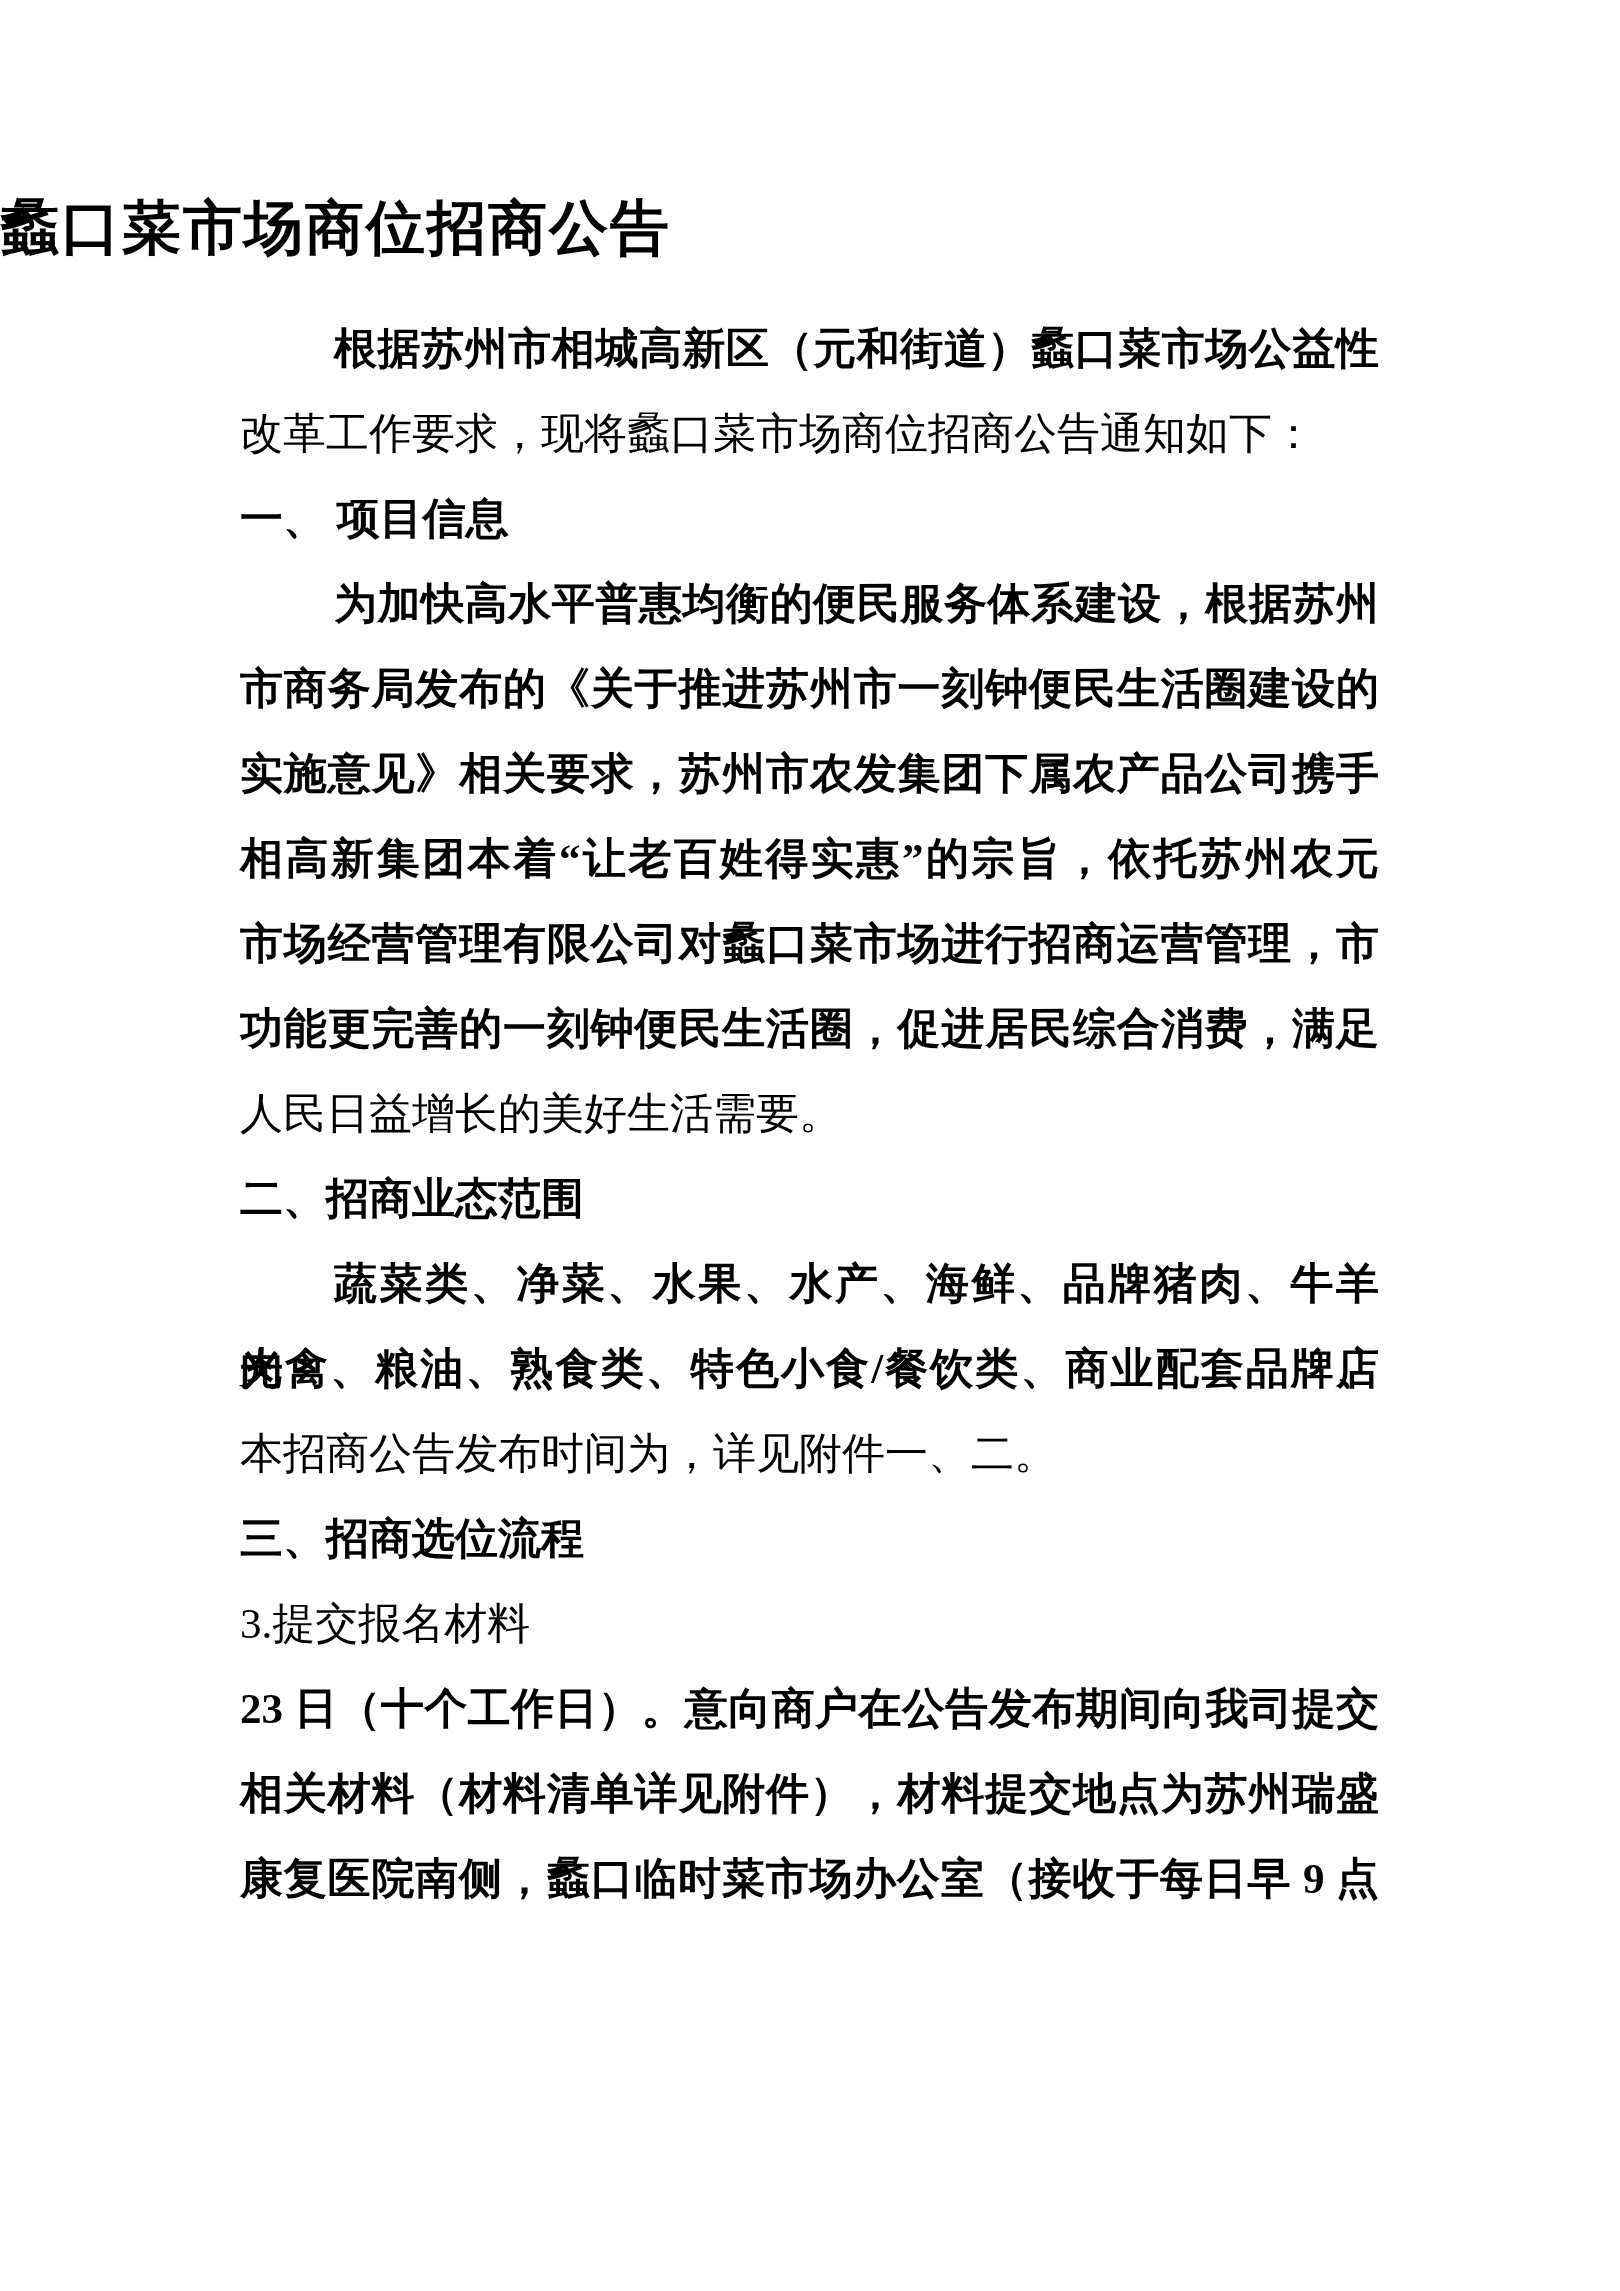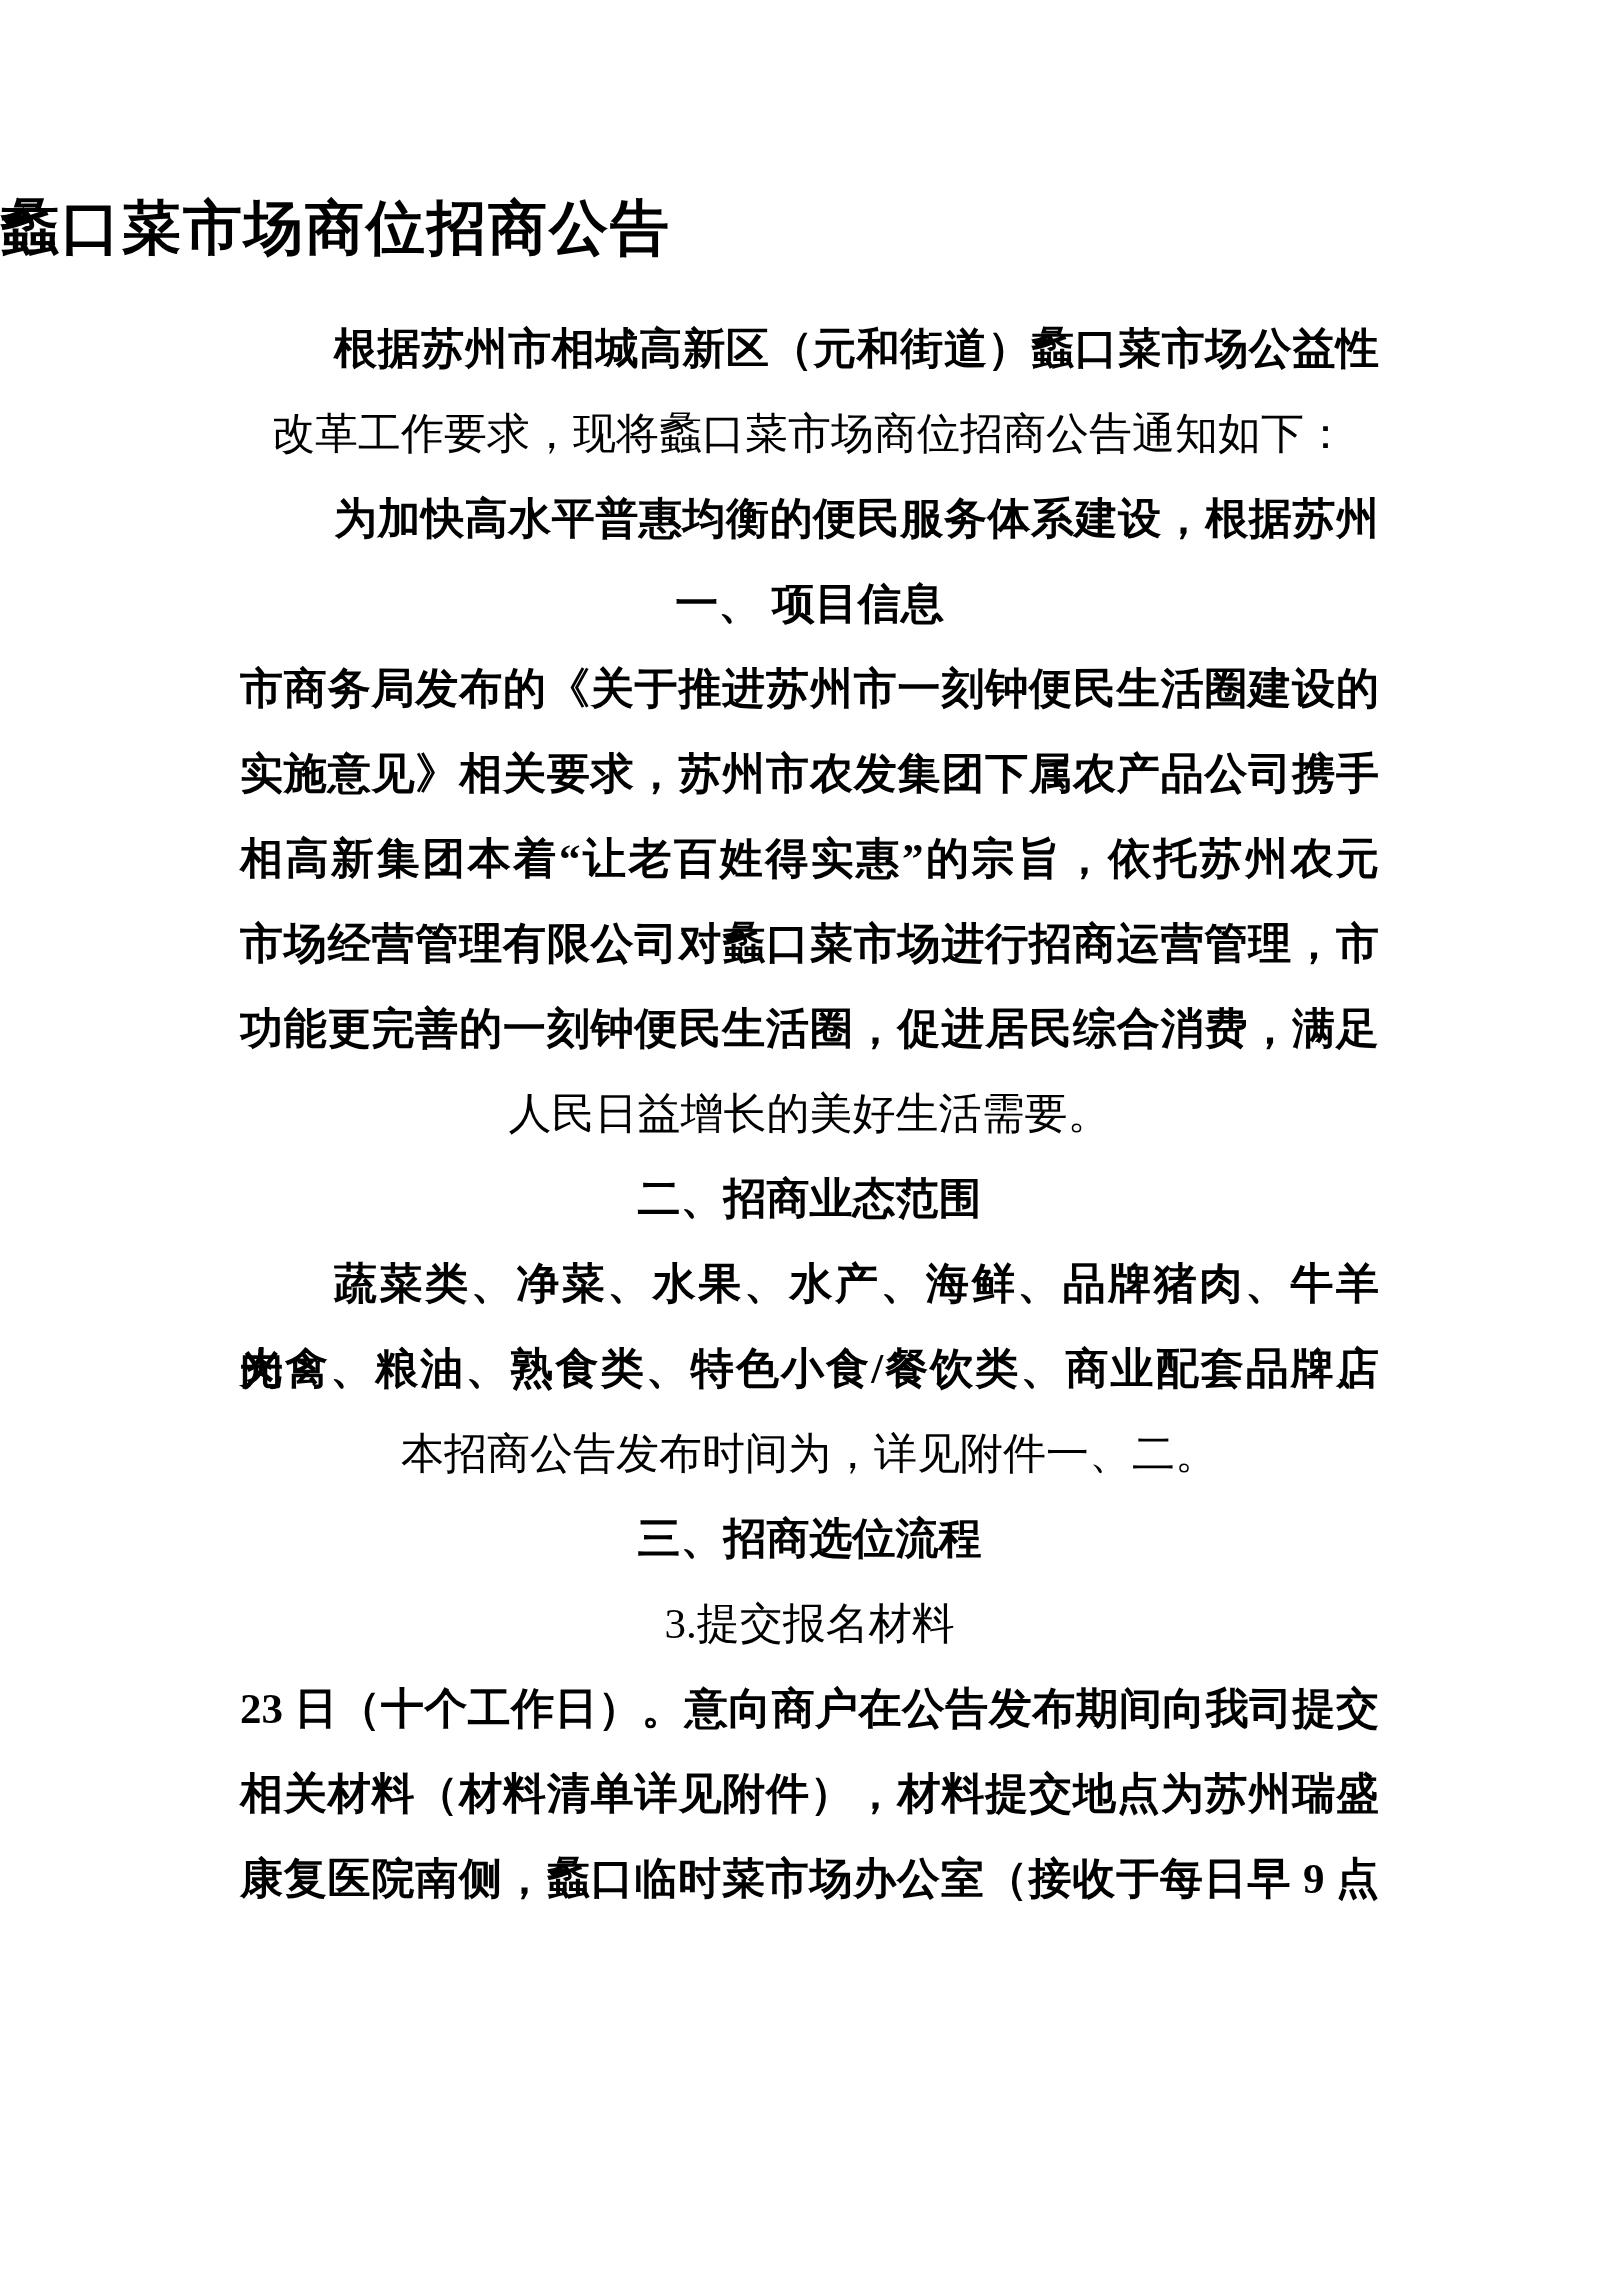--- a/index.html
+++ b/index.html
@@ -30,21 +30,21 @@
   .body-text {
     position: absolute;
     top: 306px;
     left: 240px;
     width: 1139px;
   }
   .line {
     height: 85px;
     line-height: 85px;
     font-size: 43px;
-    text-align: center;
+    text-align: left;
     overflow: visible;
   }
   .line.fill {
     text-align: justify;
     text-align-last: justify;
     font-weight: bold;
     -moz-text-align-last: justify;
   }
   .line.indent {
     text-indent: 94px;
@@ -54,22 +54,22 @@
   }
 </style>
 </head>
 <body>
 
 <div class="page">
   <div class="doc-title">蠡口菜市场商位招商公告</div>
   <div class="body-text">
     <div class="line fill indent">根据苏州市相城高新区（元和街道）蠡口菜市场公益性</div>
     <div class="line">改革工作要求，现将蠡口菜市场商位招商公告通知如下：</div>
+    <div class="line heading">一、 项目信息</div>
     <div class="line fill indent">为加快高水平普惠均衡的便民服务体系建设，根据苏州</div>
-    <div class="line heading">一、 项目信息</div>
     <div class="line fill">市商务局发布的《关于推进苏州市一刻钟便民生活圈建设的</div>
     <div class="line fill">实施意见》相关要求，苏州市农发集团下属农产品公司携手</div>
     <div class="line fill">相高新集团本着“让老百姓得实惠”的宗旨，依托苏州农元</div>
     <div class="line fill">市场经营管理有限公司对蠡口菜市场进行招商运营管理，市</div>
     <div class="line fill">功能更完善的一刻钟便民生活圈，促进居民综合消费，满足</div>
     <div class="line">人民日益增长的美好生活需要。</div>
     <div class="line heading">二、招商业态范围</div>
     <div class="line fill indent">蔬菜类、净菜、水果、水产、海鲜、品牌猪肉、牛羊肉、</div>
     <div class="line fill">光禽、粮油、熟食类、特色小食/餐饮类、商业配套品牌店</div>
     <div class="line">本招商公告发布时间为，详见附件一、二。</div>

